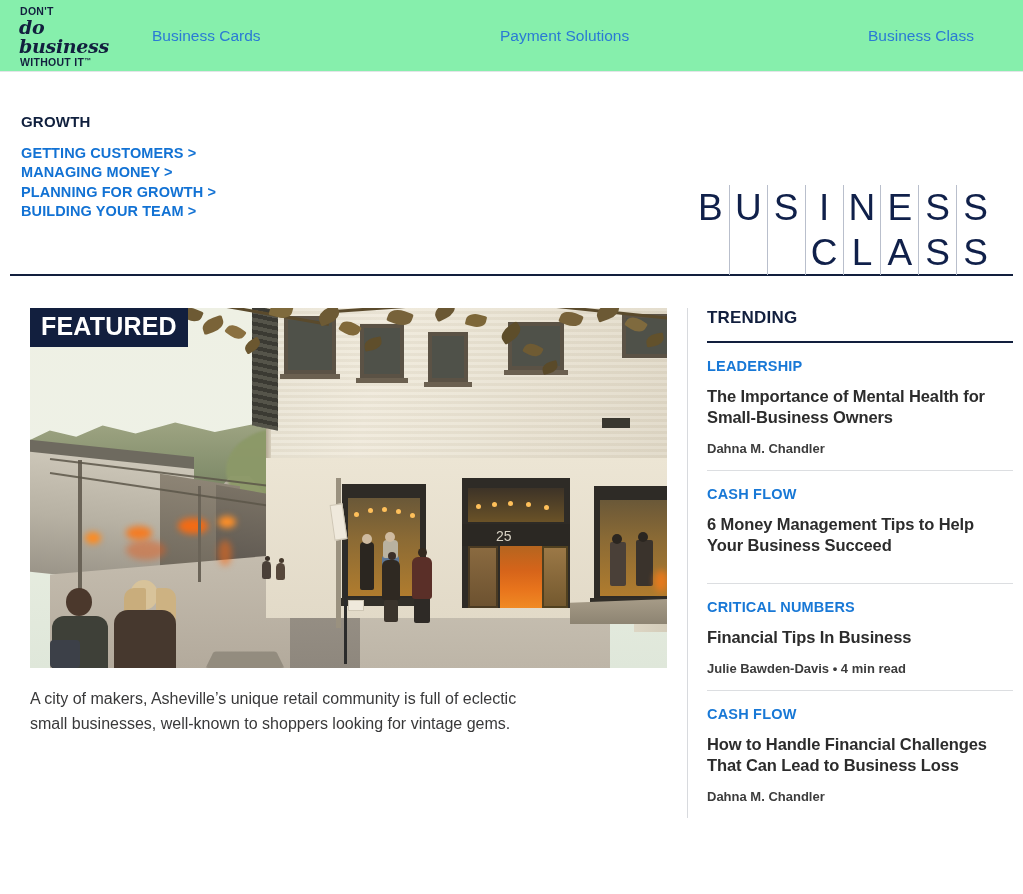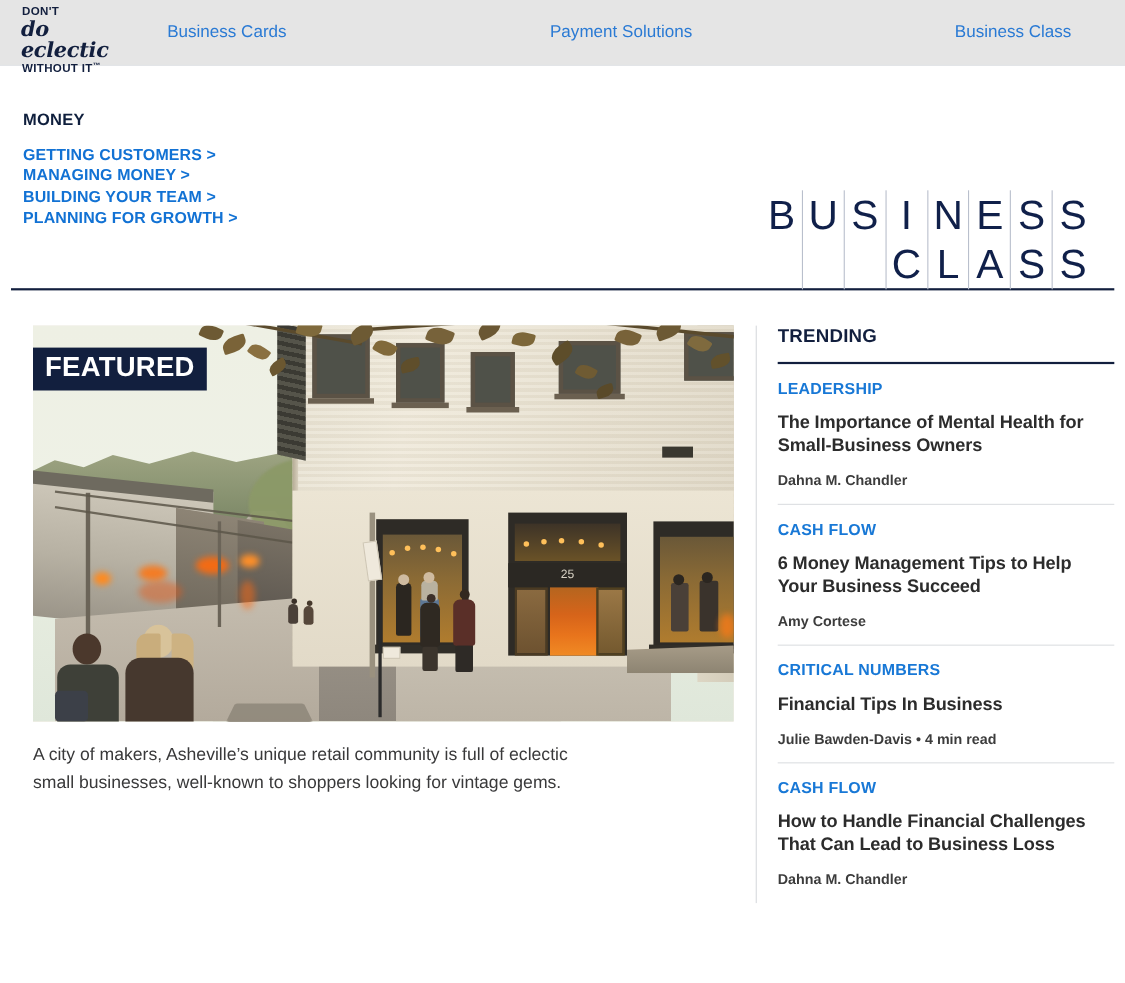--- a/index.html
+++ b/index.html
@@ -8,22 +8,22 @@
     width: 1023px;
     height: 894px;
     background: #ffffff;
     font-family: "Liberation Sans", sans-serif;
     overflow: hidden;
     color: #222;
   }
 
   
   .topnav {
-    height: 60px;
-    background: #e5e5e5;
+    height: 72px;
+    background: #86efac;
     border-bottom: 1px solid #e3e5e8;
     display: flex;
     align-items: center;
     position: relative;
   }
   .brand-lockup {
     position: absolute;
     left: 20px;
     top: 6px;
     width: 100px;
@@ -148,21 +148,20 @@
   .featured-badge {
     position: absolute;
     left: 0; top: 0;
     z-index: 9;
     background: #121f3e;
     color: #ffffff;
     font-size: 25px;
     font-weight: bold;
     letter-spacing: 0.2px;
     padding: 4px 11px 6px 11px;
-    margin-top: 20px;
   }
 
   
   .ph { position: absolute; }
   .sky {
     left: 0; top: 0; width: 100%; height: 100%;
     background: linear-gradient(180deg, #eef0e4 0%, #eef1e6 45%, #e6ecdf 70%, #dfe7da 100%);
   }
   
   .hill {
@@ -334,21 +333,21 @@
   .swg2t { left: 438px; top: 180px; width: 96px; height: 34px; background: linear-gradient(180deg,#3d3327,#6a5227); }
   .door-hdr { left: 432px; top: 216px; width: 108px; height: 22px; background: #2b2823; }
   .door-open { left: 470px; top: 238px; width: 44px; height: 62px;
     background: linear-gradient(180deg,#b5651f 0%,#d6641a 40%,#e8741c 70%,#f08a24 100%); }
   .door-leaf-l { left: 438px; top: 238px; width: 30px; height: 62px;
     background: linear-gradient(180deg,#8a6a40,#6d5230); border: 2px solid #4a3a22; }
   .door-leaf-r { left: 512px; top: 238px; width: 26px; height: 62px;
     background: linear-gradient(180deg,#9b7846,#74592f); border: 2px solid #50401f; }
   .addr-25 {
     left: 466px; top: 220px; width: 40px;
-    color: #d8d2c4; font-size: 11px; text-align: center;
+    color: #d8d2c4; font-size: 14px; 
     font-family: "Liberation Sans", sans-serif;
   }
   
   .swf3 { left: 564px; top: 178px; width: 80px; height: 116px; }
   .swg3 { left: 570px; top: 192px; width: 68px; height: 96px; }
   .sw-sill { background: #312e28; }
   .ss1 { left: 308px; top: 290px; width: 92px; height: 8px; }
   .ss3 { left: 560px; top: 290px; width: 88px; height: 8px; }
 
   
@@ -441,36 +440,36 @@
     cursor: pointer;
   }
   .t-meta { font-size: 13px; color: #3c3c3c; font-weight: bold; }
 </style>
 </head>
 <body>
 
 <div class="topnav">
   <div class="brand-lockup">
     <div class="brand-l1">DON'T</div>
-    <div class="brand-l2">do eclectic</div>
+    <div class="brand-l2">do business</div>
     <div class="brand-l3"><span>WITHOUT IT</span><span class="tm">™</span></div>
   </div>
   <a class="nav-link n0" href="#">Business Cards</a>
   <a class="nav-link n1" href="#">Payment Solutions</a>
   <a class="nav-link n2" href="#">Business Class</a>
 </div>
 
 <div class="header-block">
 
   <div class="col-topics">
-    <div class="col-head">MONEY</div>
+    <div class="col-head">GROWTH</div>
     <a class="col-link" href="#">GETTING CUSTOMERS &gt;</a>
     <a class="col-link" href="#">MANAGING MONEY &gt;</a>
+    <a class="col-link" href="#">PLANNING FOR GROWTH &gt;</a>
     <a class="col-link" href="#">BUILDING YOUR TEAM &gt;</a>
-    <a class="col-link" href="#">PLANNING FOR GROWTH &gt;</a>
   </div>
 
 
   <div class="bc-logo">
     <div class="bc-col">
       <div class="bc-cell top">B</div>
       <div class="bc-cell"></div>
     </div>
     <div class="bc-col">
       <div class="bc-cell top">U</div>
@@ -685,21 +684,20 @@
 
     <div class="t-item">
       <div class="t-cat">LEADERSHIP</div>
       <div class="t-head">The Importance of Mental Health for Small-Business Owners</div>
       <div class="t-meta">Dahna M. Chandler</div>
     </div>
 
     <div class="t-item">
       <div class="t-cat">CASH FLOW</div>
       <div class="t-head">6 Money Management Tips to Help Your Business Succeed</div>
-      <div class="t-meta">Amy Cortese</div>
     </div>
 
     <div class="t-item">
       <div class="t-cat">CRITICAL NUMBERS</div>
       <div class="t-head">Financial Tips In Business</div>
       <div class="t-meta">Julie Bawden-Davis • 4 min read</div>
     </div>
 
     <div class="t-item">
       <div class="t-cat">CASH FLOW</div>

